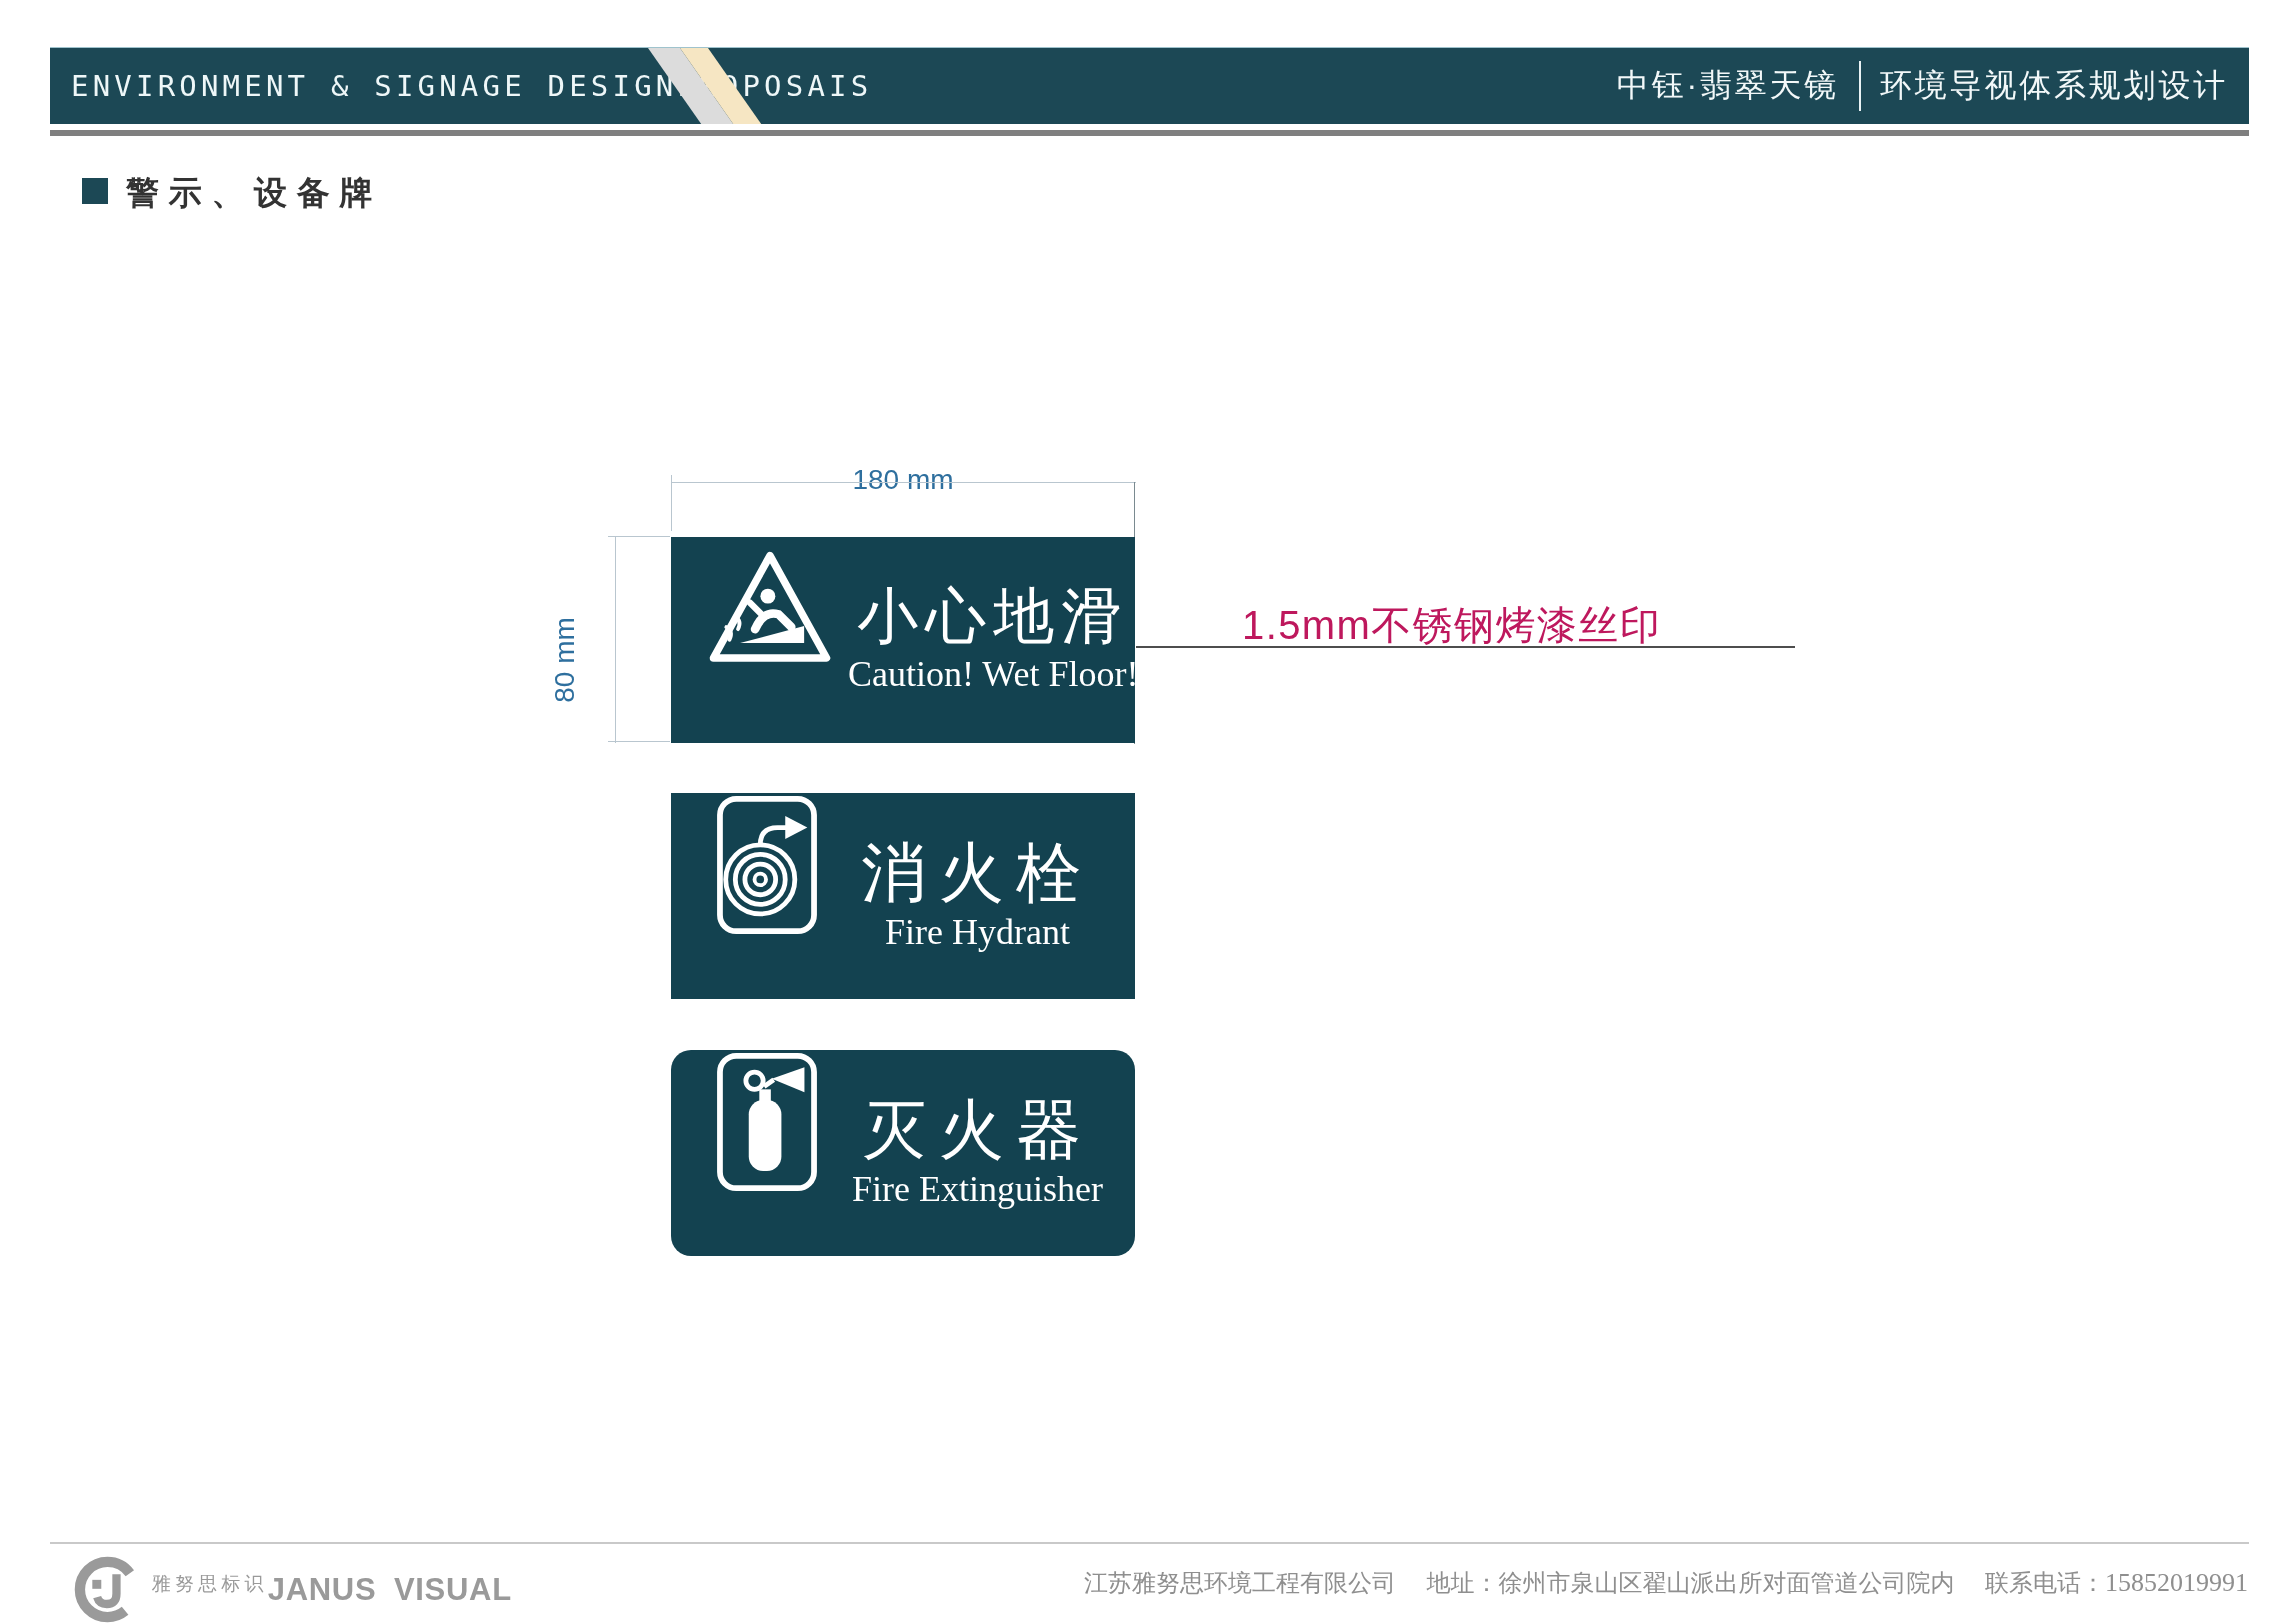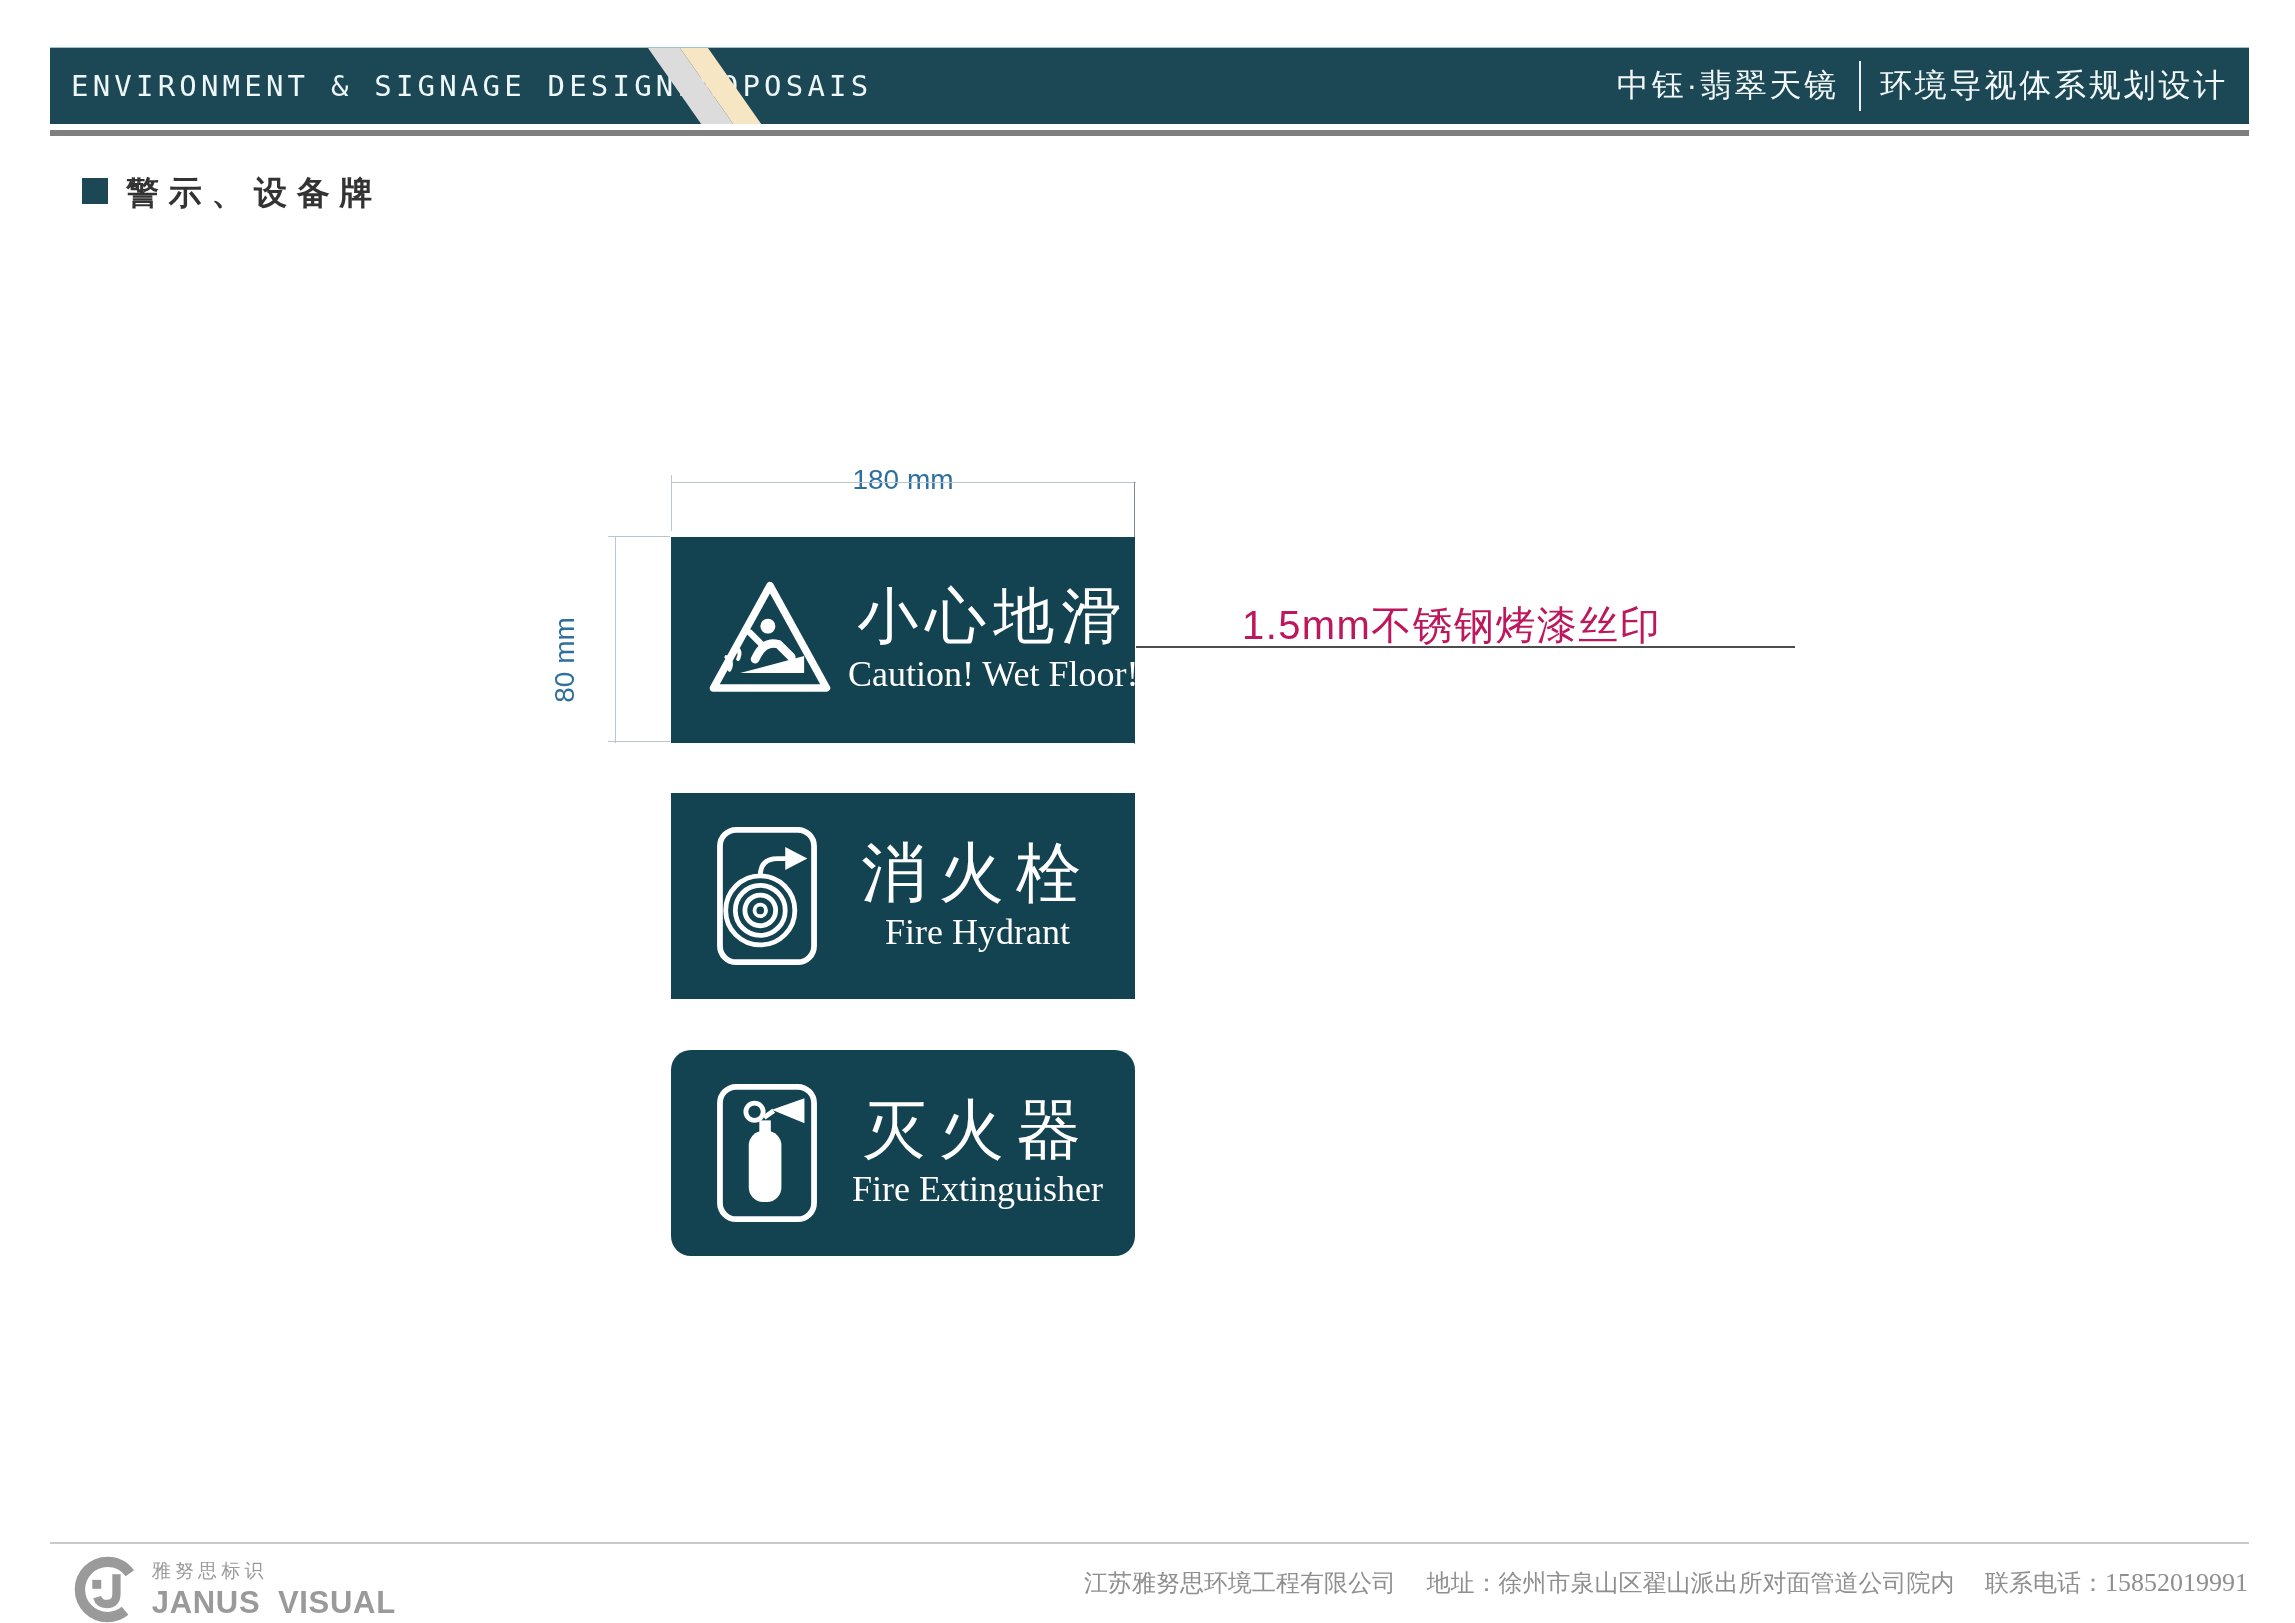--- a/index.html
+++ b/index.html
@@ -45,21 +45,21 @@
   .dim-h-tick.top{top:536px;}
   .dim-h-tick.bottom{top:741px;}
   .dim-h-label{
     position:absolute;left:534px;top:536px;width:62px;height:206px;
     display:flex;align-items:center;justify-content:center;
   }
   .dim-h-label span{transform:rotate(-90deg);white-space:nowrap;}
   
   .sign{
     position:absolute;left:671px;width:464px;height:206px;background:#134250;
-    display:flex;align-items:center;color:#ffffff;
+    display:flex;color:#ffffff;
   }
   .sign-1{top:537px;}
   .sign-2{top:793px;}
   .sign-3{top:1050px;border-radius:20px;}
   .sign-icon{flex:0 0 auto;}
   .sign-1 .sign-icon{margin-left:35px;}
   .sign-2 .sign-icon,.sign-3 .sign-icon{margin-left:43px;}
   .sign-textcol{flex:1 1 auto;display:flex;flex-direction:column;align-items:center;justify-content:center;padding:0 14px;}
   .sign-zh{
     font-family:"Liberation Serif","DejaVu Serif",serif;
@@ -72,21 +72,21 @@
   }
   
   .leader-line{position:absolute;left:1136px;top:646px;width:659px;height:2.1px;background:#4d4d4d;}
   .material-note{
     position:absolute;left:1242px;top:598px;color:#be185d;
     font-size:40px;letter-spacing:1.4px;white-space:nowrap;
   }
   
   .footer-divider{position:absolute;left:50px;top:1542px;width:2199px;height:2.1px;background:#c9c9c9;}
   .footer-logo{position:absolute;left:73px;top:1555px;display:flex;align-items:center;color:#9a9a9a;}
-  .logo-text{margin-left:9.7px;display:flex;flex-direction:column;}
+  .logo-text{margin-left:9.7px;display:flex;flex-direction:row;}
   .logo-zh{font-size:19px;letter-spacing:4.2px;}
   .logo-en{font-size:31px;letter-spacing:0.7px;margin-top:1.4px;white-space:nowrap;}
   .logo-en .bold{font-weight:bold;}
   .logo-en .light{font-weight:bold;margin-left:8.3px;}
   .footer-info{
     position:absolute;right:47px;top:1567px;display:flex;align-items:baseline;
     color:#8f8f8f;font-size:24px;white-space:nowrap;
   }
   .footer-info .gap{display:inline-block;width:30.5px;}
   .phone-number{font-family:"Liberation Serif","DejaVu Serif",serif;font-size:26px;}

